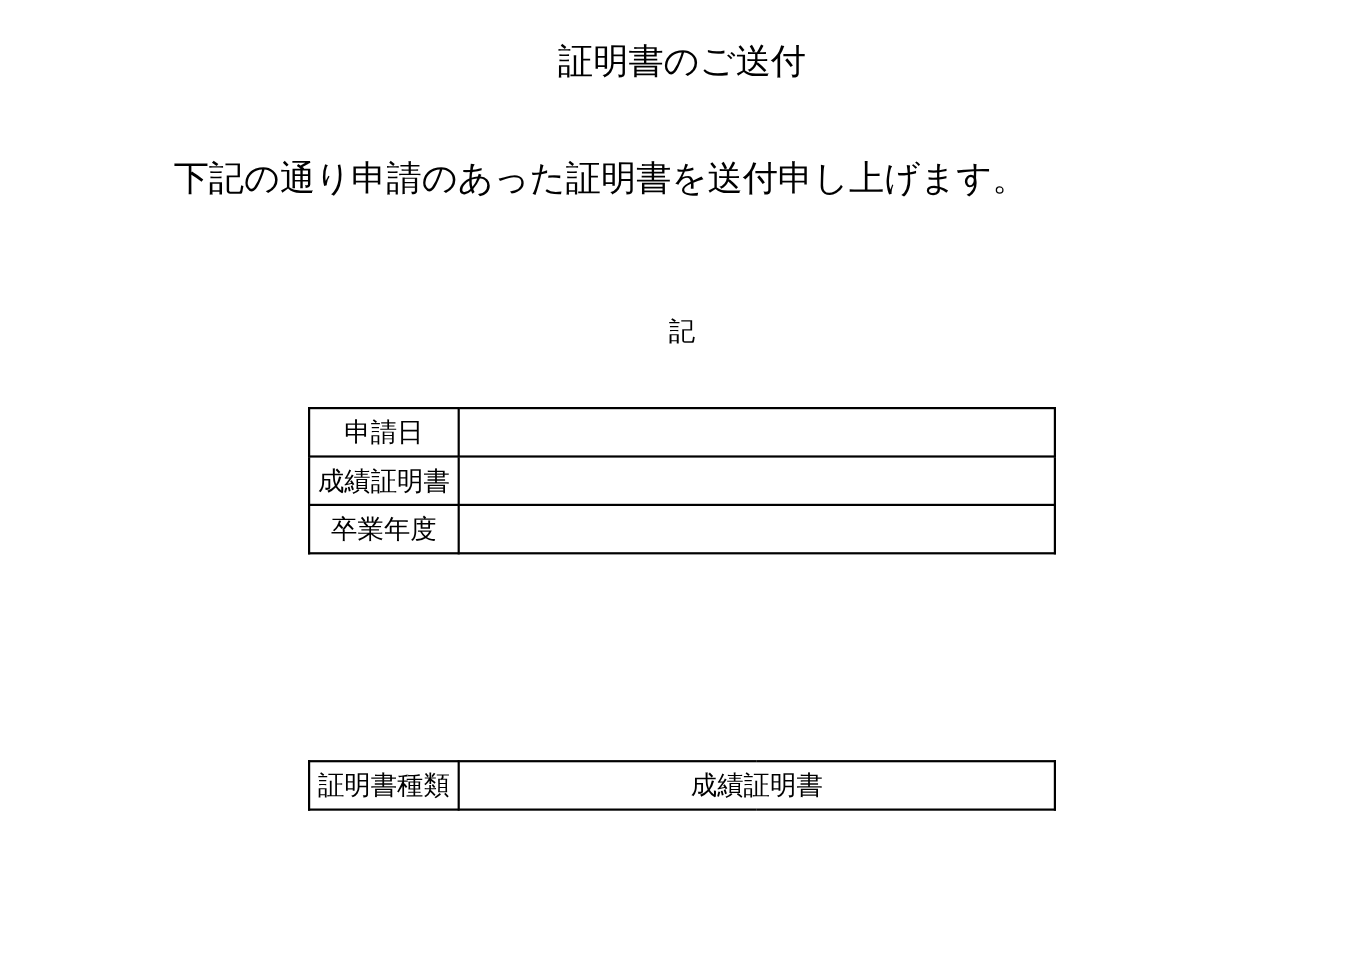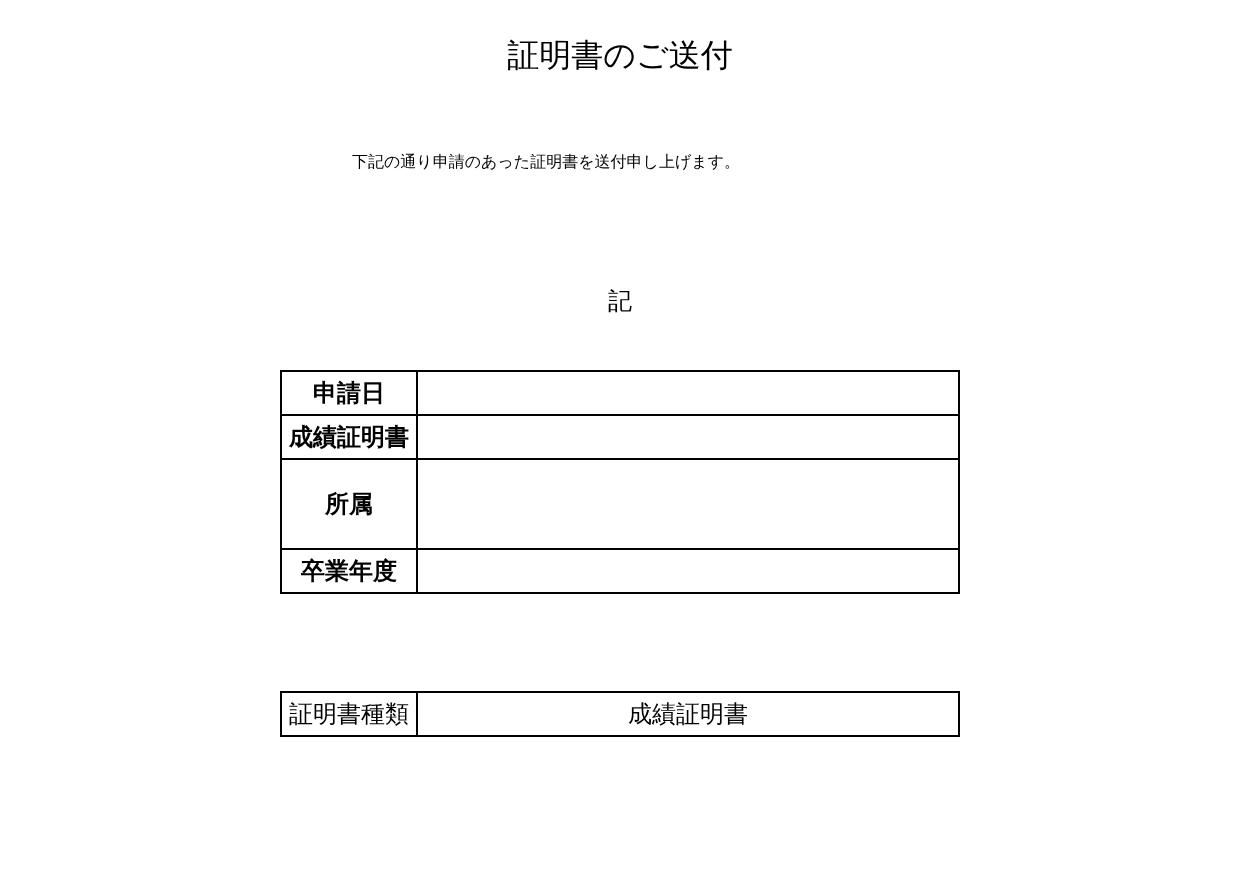--- a/index.html
+++ b/index.html
@@ -24,21 +24,21 @@
       font-size: 32px;
       font-weight: normal;
       line-height: 46px;
     }
     .intro {
       position: absolute;
       top: 145px;
       left: 0;
       width: 1092px;
       text-align: center;
-      font-size: 16px;
+      font-size: 32px;
       line-height: 34px;
     }
     .ki {
       position: absolute;
       top: 284px;
       left: 0;
       width: 1240px;
       text-align: center;
       font-size: 24px;
       line-height: 34px;
@@ -52,21 +52,21 @@
       font-size: 24px;
     }
     table.form td {
       border: 2px solid #000000;
       padding: 0;
       text-align: center;
       vertical-align: middle;
       white-space: nowrap;
       overflow: hidden;
     }
-    #info-table { top: 370px; font-weight: bold; }
+    #info-table { top: 370px; }
     #cert-table { top: 691px; }
     .label-cell { width: 132px; }
     .row-46 td { height: 42px; }
     .row-92 td { height: 88px; }
     .count-cell {
       text-align: right !important;
       padding-right: 54px !important;
     }
   </style>
 </head>
@@ -83,24 +83,20 @@
   </colgroup>
   <tbody>
       <tr class="row-46">
     <td class="label-cell">申請日</td>
     <td></td>
   </tr>
   <tr class="row-46">
     <td class="label-cell">成績証明書</td>
     <td></td>
   </tr>
-  <tr class="row-92">
-    <td class="label-cell">所属</td>
-    <td></td>
-  </tr>
   <tr class="row-46">
     <td class="label-cell">卒業年度</td>
     <td></td>
   </tr>
 </tbody>
   </table>
 
 <table class="form" id="cert-table">
   <colgroup>
     <col style="width:136px">

